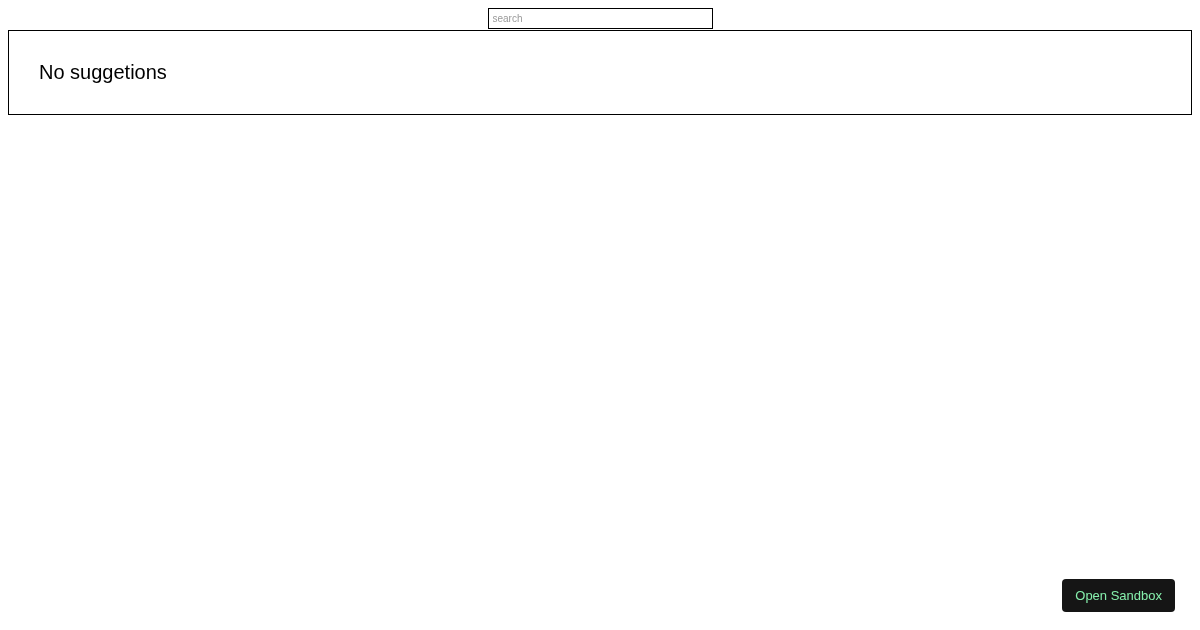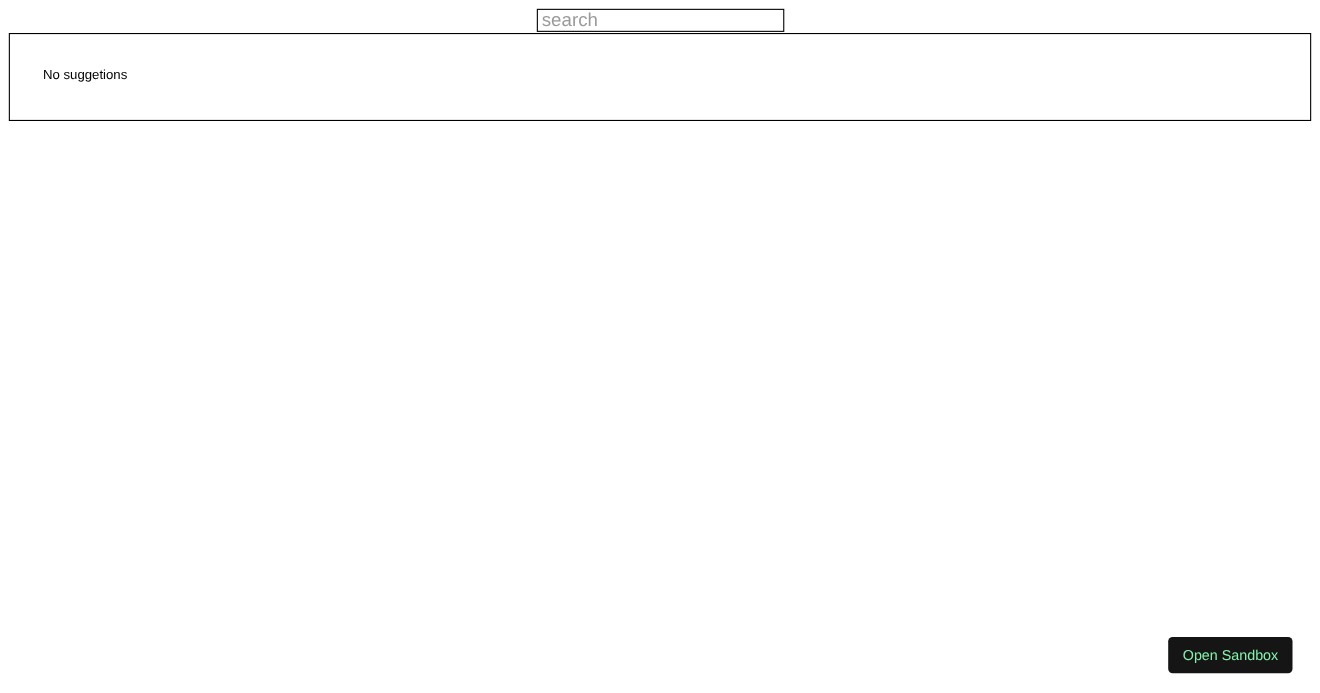--- a/index.html
+++ b/index.html
@@ -16,36 +16,36 @@
     }
     .search-container {
       display: flex;
       justify-content: center;
       padding-top: 8px;
     }
     .search-input {
       width: 225px;
       height: 21px;
       border: 1px solid #000;
-      font-size: 17px;
+      font-size: 10px;
       padding: 2px 4px;
       font-family: Arial, Helvetica, sans-serif;
       color: #000;
     }
     .search-input::placeholder {
       color: #9a9a9a;
     }
     .suggestions-box {
       margin: 1px 8px 0 8px;
       border: 1px solid #000;
       padding: 30px;
       min-height: 80px;
     }
     .no-suggestions {
-      font-size: 12px;
+      font-size: 20px;
       color: #000;
     }
     .sandbox-button {
       position: absolute;
       bottom: 18px;
       right: 25px;
       background: #151515;
       color: #86efac;
       border: none;
       border-radius: 4px;

